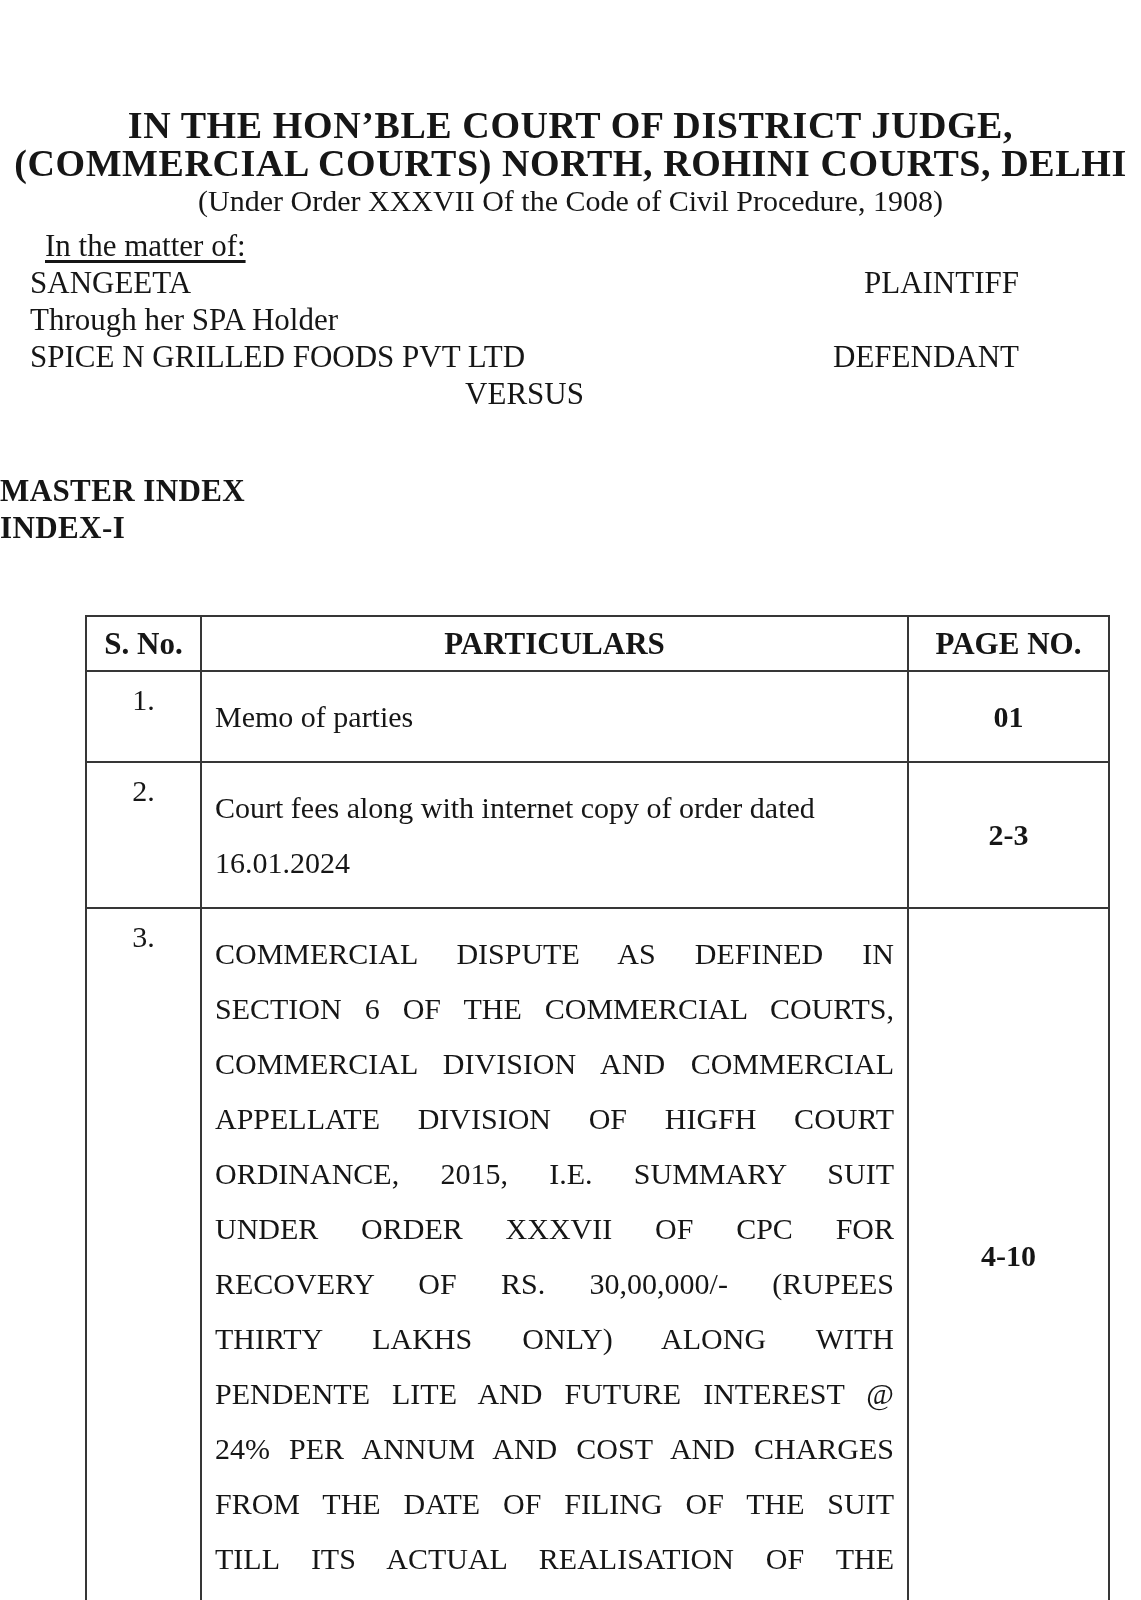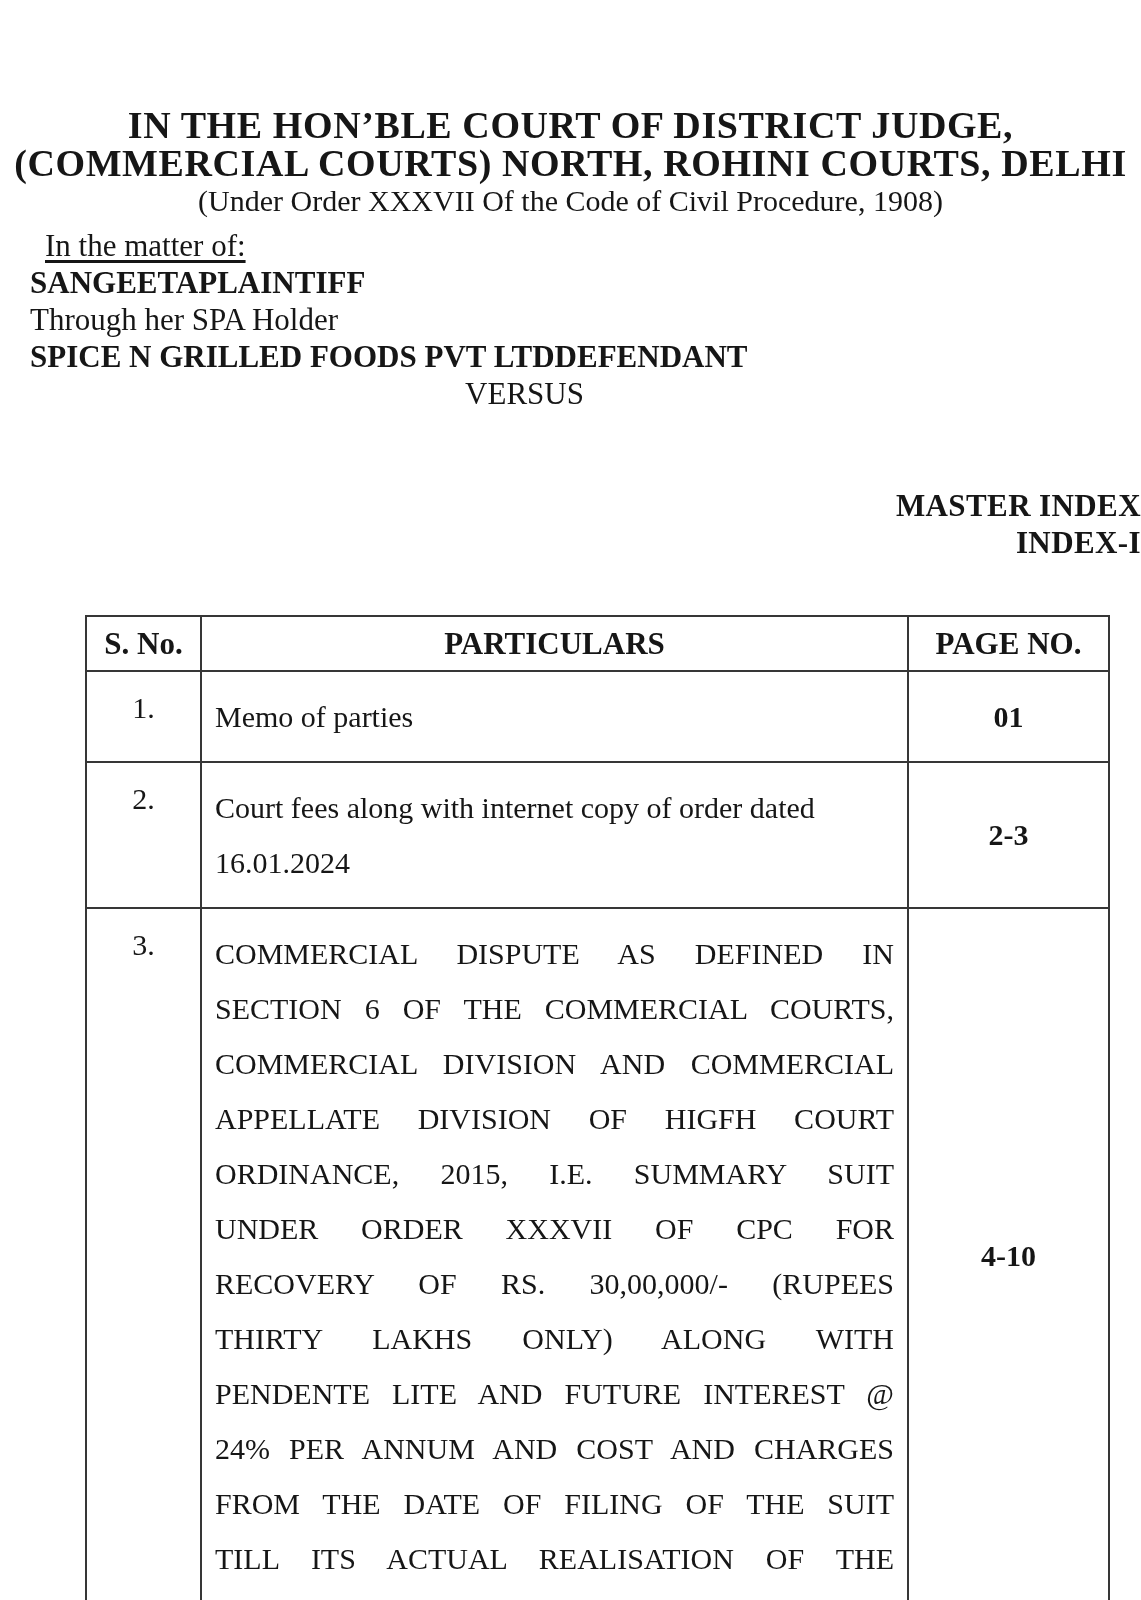--- a/index.html
+++ b/index.html
@@ -39,30 +39,29 @@
   }
   .parties .p-line { line-height: 37px; }
   .matter-of {
     padding-left: 15px;
     text-decoration: underline;
     text-underline-offset: 4px;
     text-align: center;
   }
   .party-row {
     display: flex;
-    justify-content: flex-start;
+    justify-content: space-between;
     align-items: baseline;
-    font-weight: bold;
   }
   .versus-line { text-align: center; }
 
   
   .index-heading {
-    margin-top: 75px;
-    text-align: right;
+    margin-top: 60px;
+    text-align: left;
     font-weight: bold;
     font-size: 31px;
     letter-spacing: 0.4px;
   }
   .index-heading .line { line-height: 37px; }
 
   
   table.index-table {
     position: absolute;
     left: 85px;
@@ -70,21 +69,21 @@
     width: 1023px;
     border-collapse: collapse;
     table-layout: fixed;
     font-size: 30px;
   }
   .index-table col.c-sno  { width: 115px; }
   .index-table col.c-part { width: 707px; }
   .index-table col.c-page { width: 201px; }
   .index-table td, .index-table th {
     border: 2px solid #363636;
-    padding: 8px;
+    padding: 0;
     vertical-align: top;
   }
   .index-table tr.hdr-row { height: 55px; }
   .index-table tr.row-1   { height: 55px; }
   .index-table tr.row-2   { height: 115px; }
   .index-table tr.row-3   { height: 673px; }
   .index-table th {
     font-weight: bold;
     font-size: 31px;
     text-align: center;

